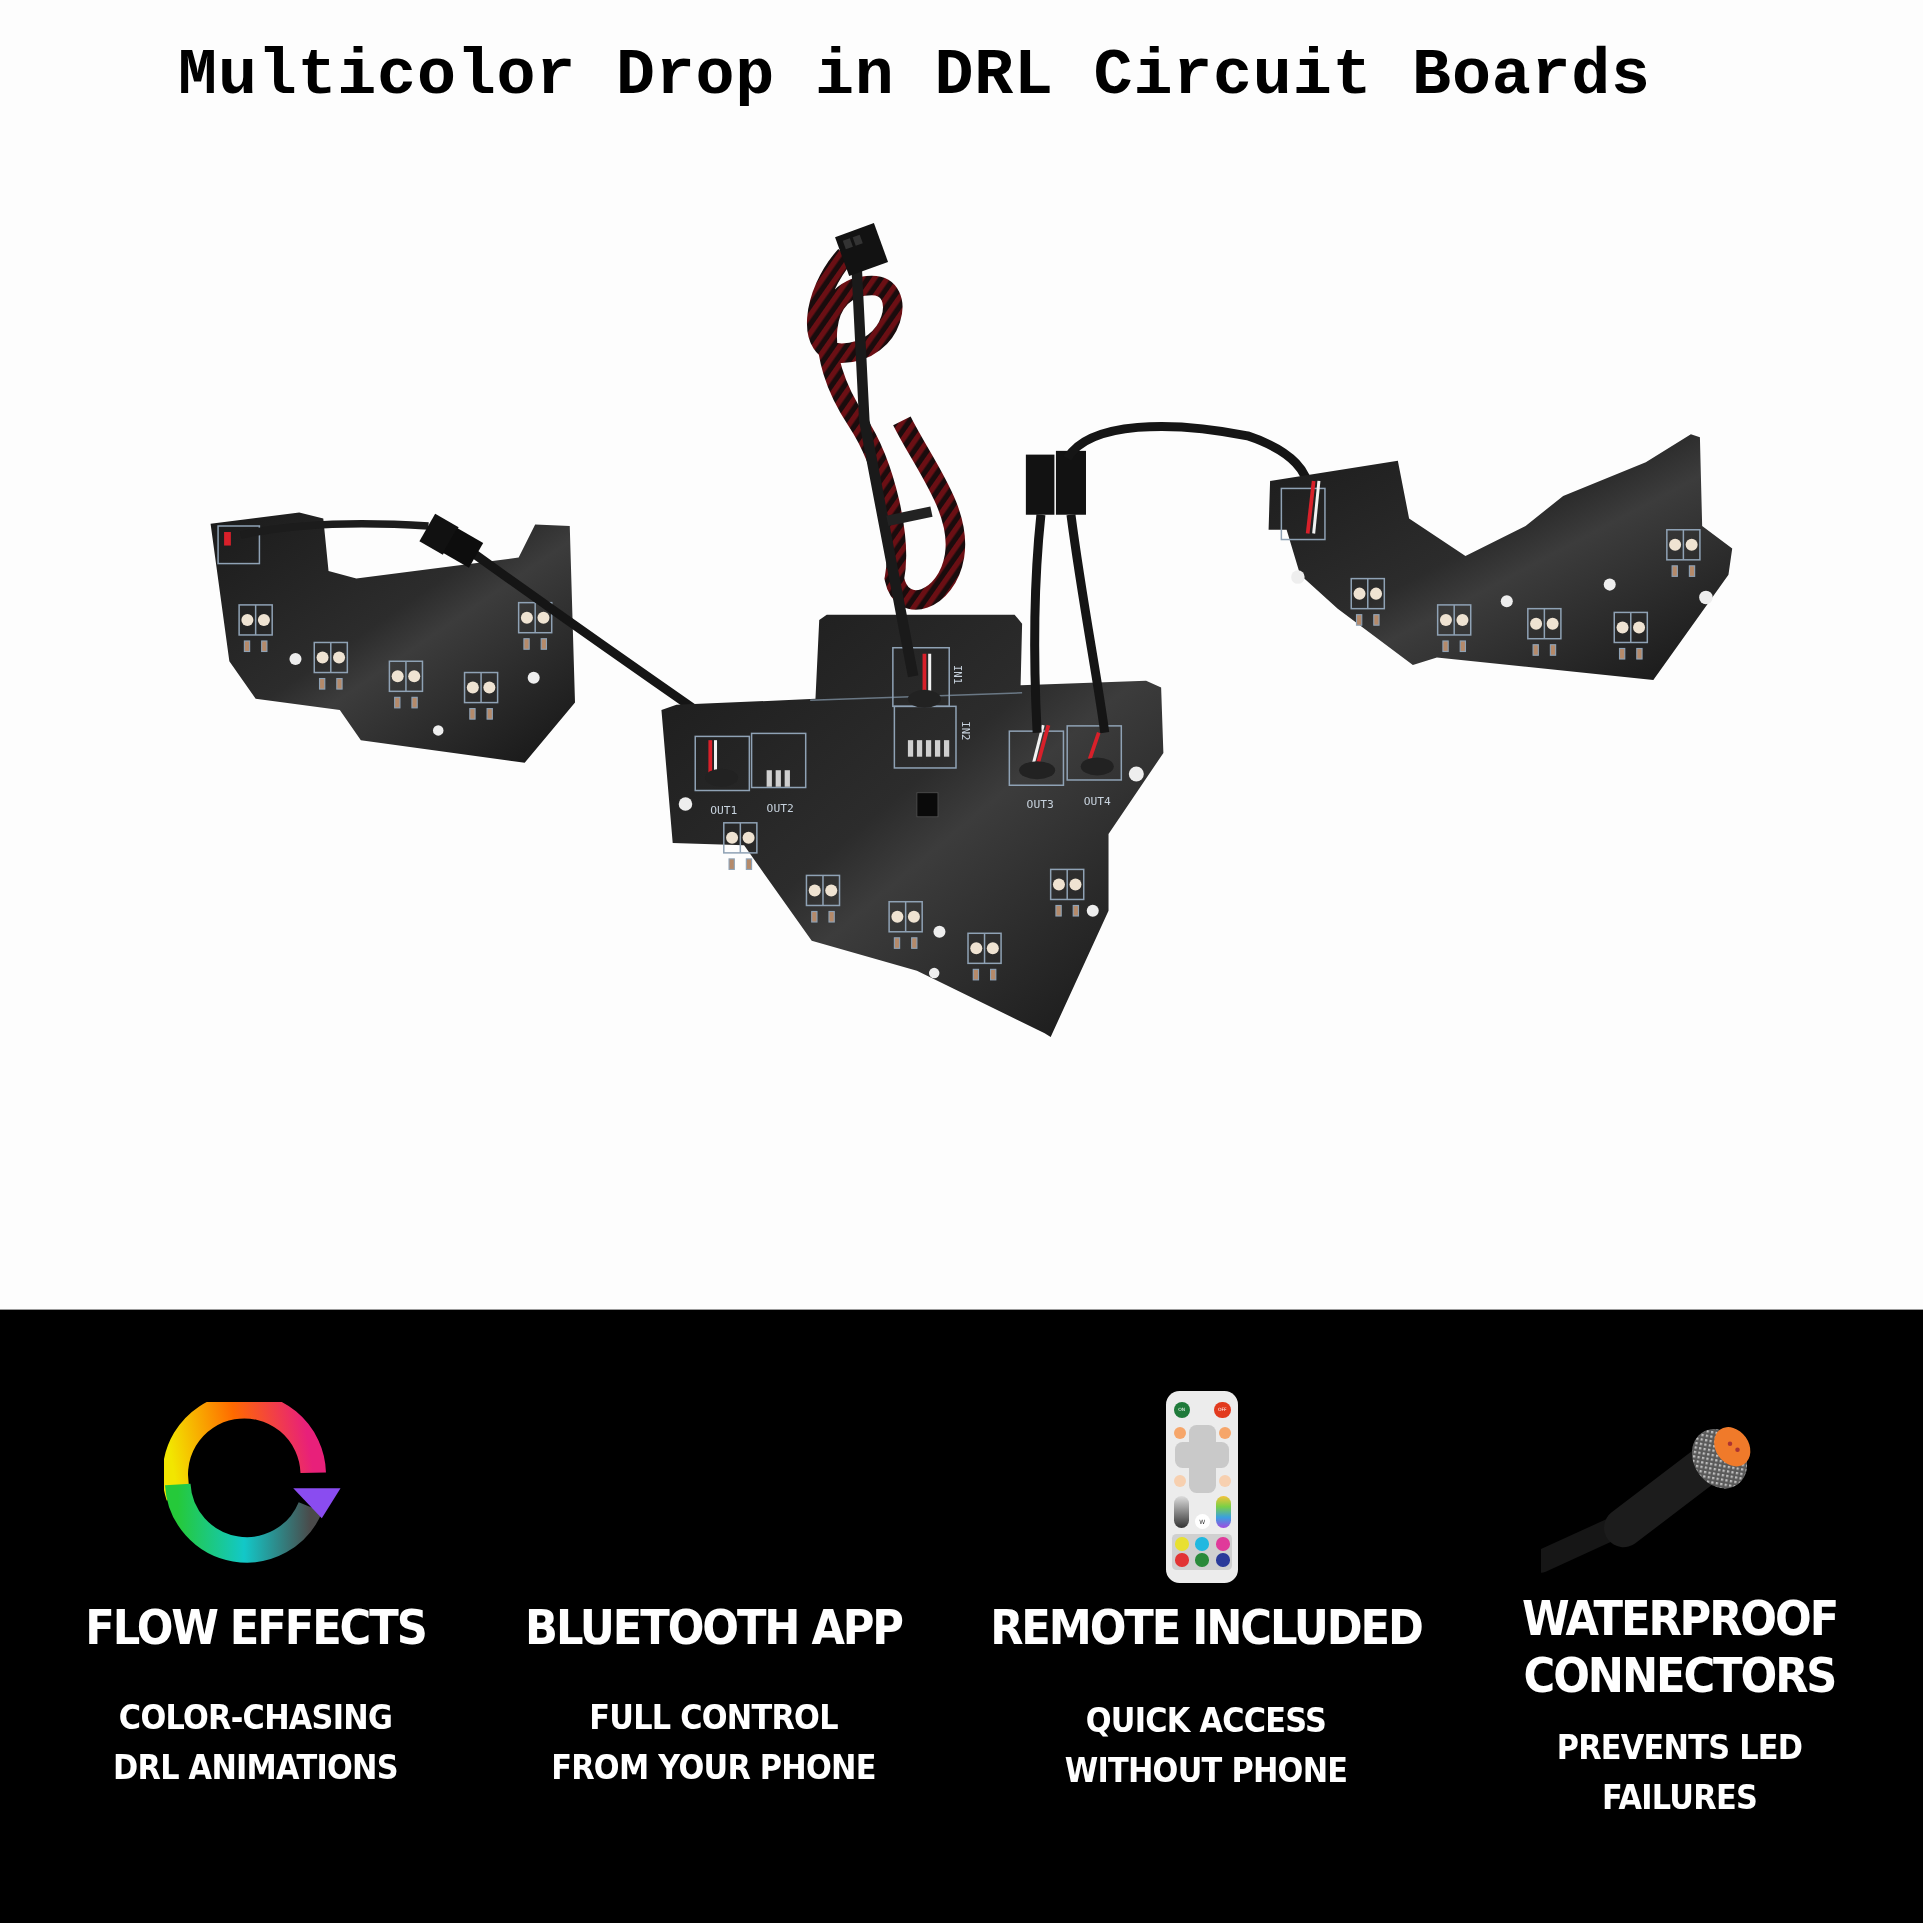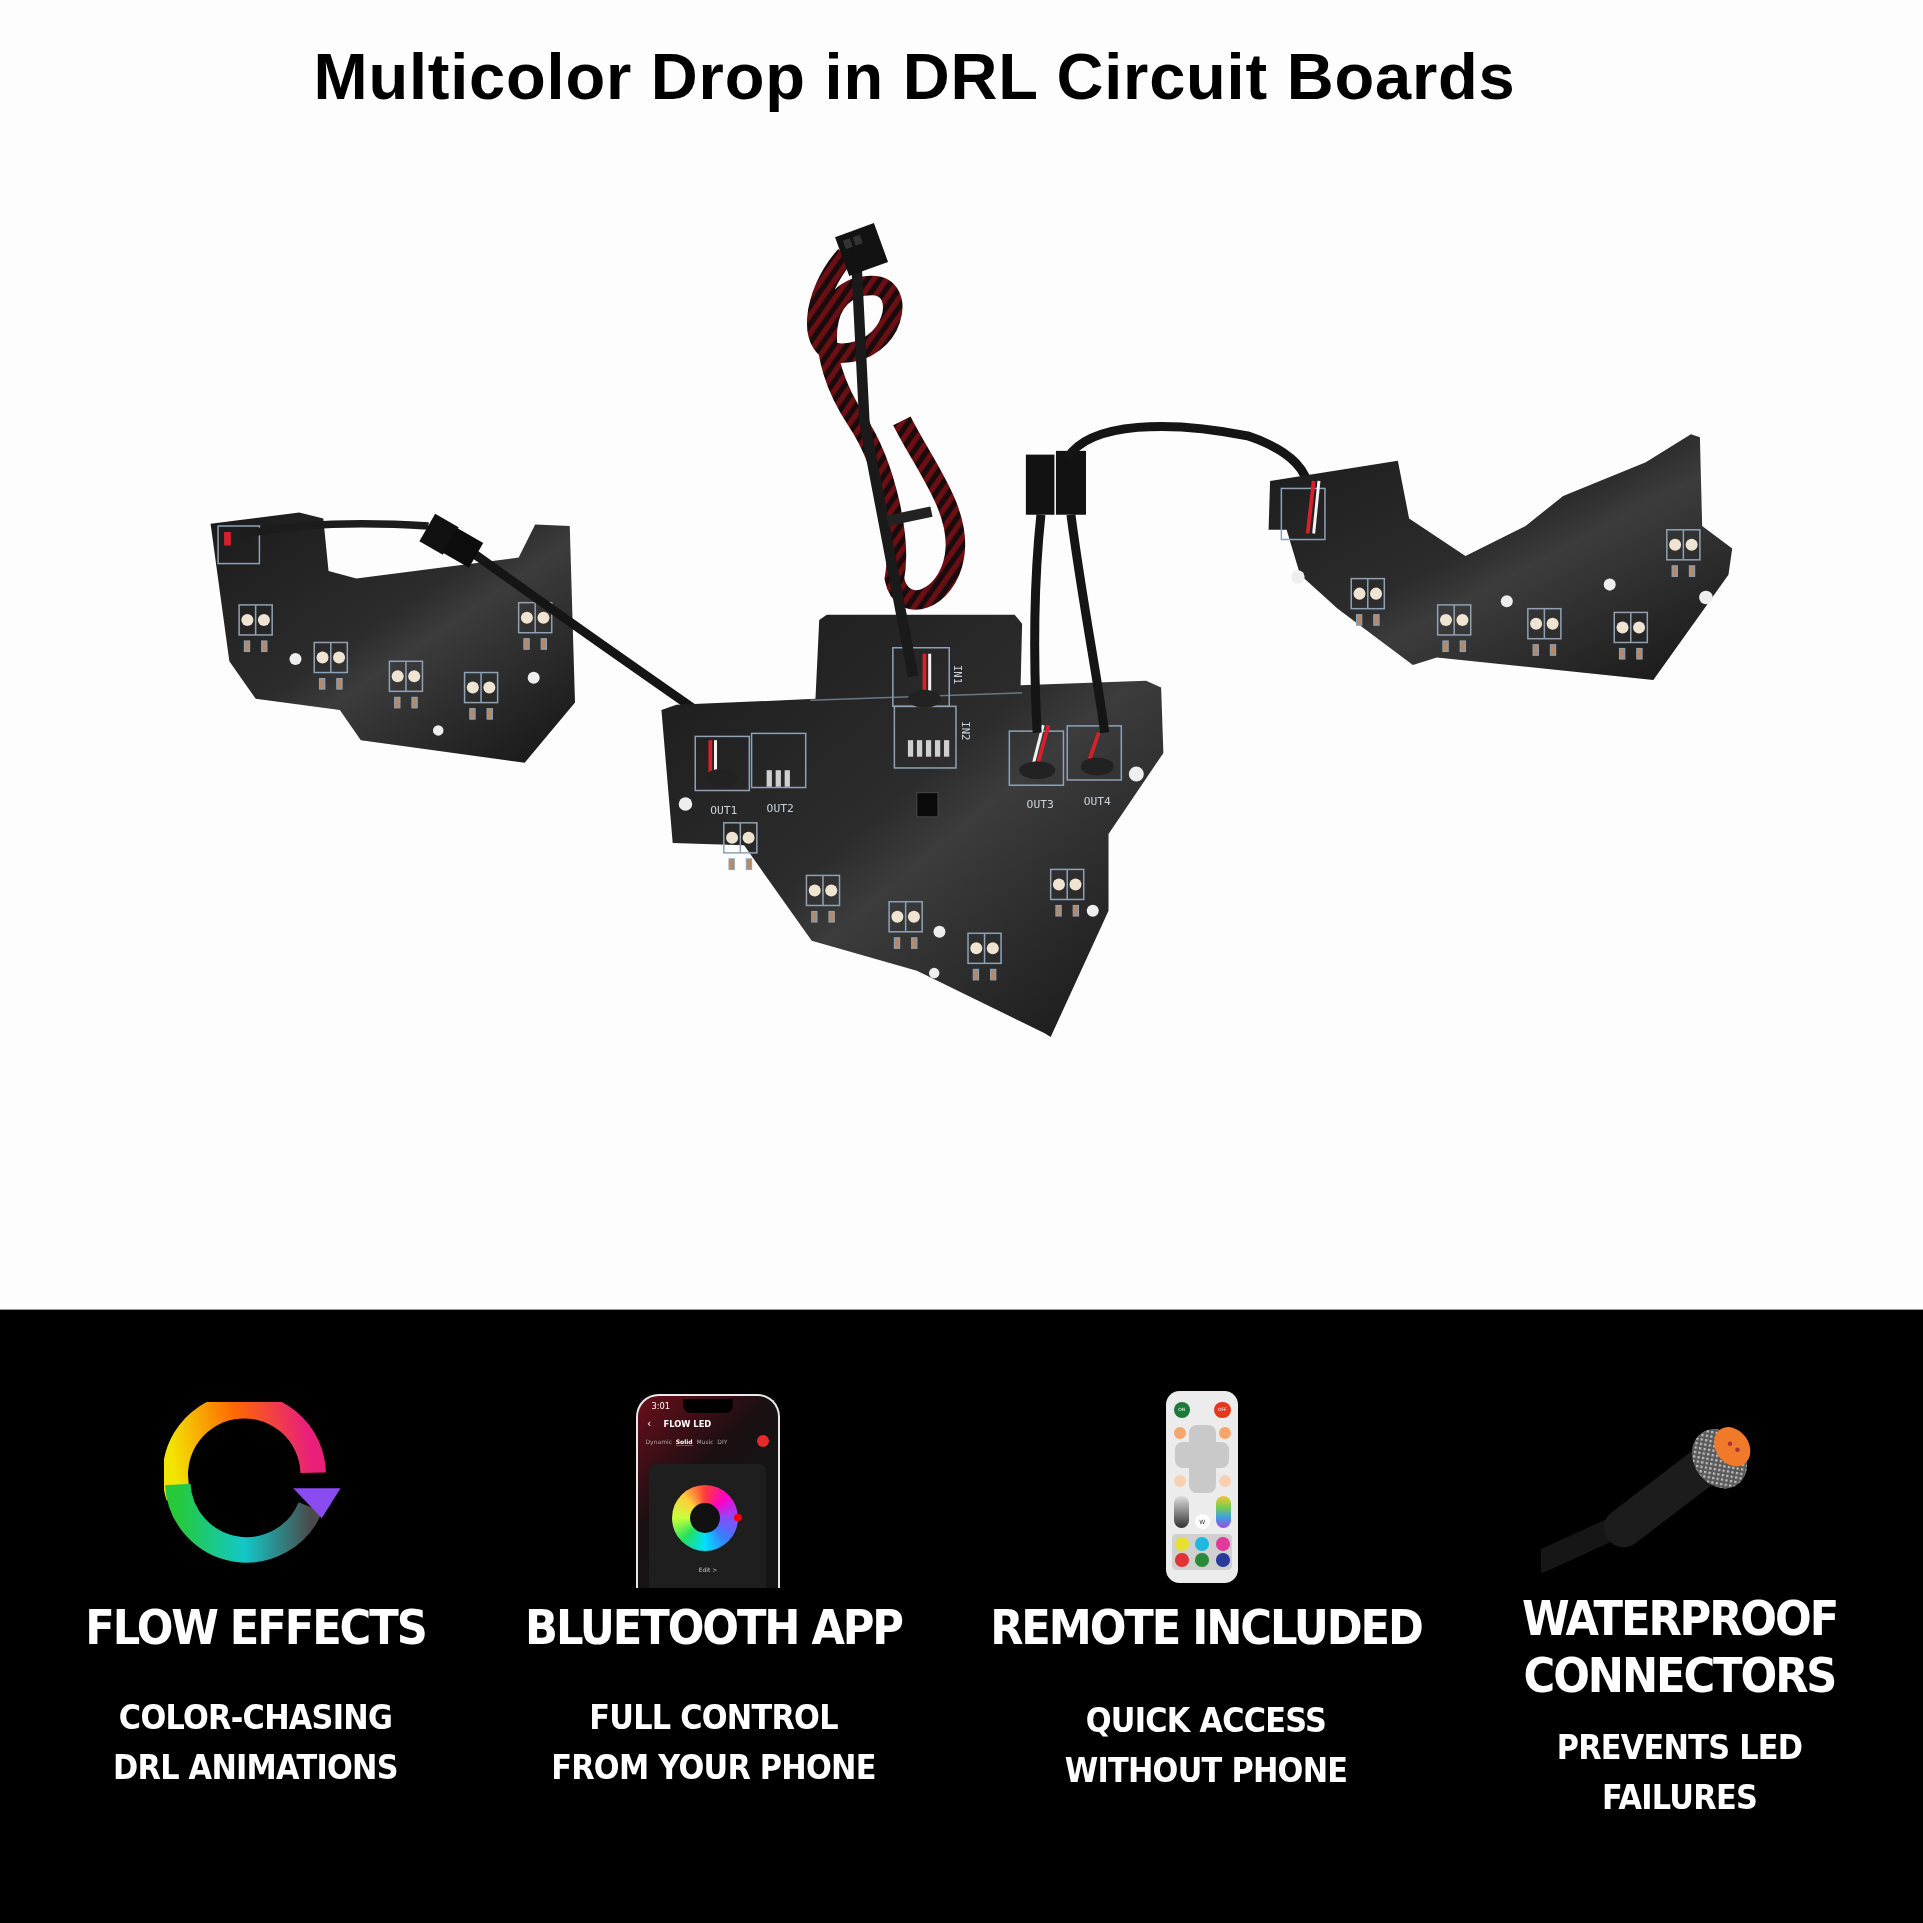--- a/index.html
+++ b/index.html
@@ -1,17 +1,17 @@
 <!DOCTYPE html>
 <html style="font-size:12px"><head>
 <meta charset="utf-8">
 <style>
   html, body { margin:0; padding:0; }
   body { width:1924px; height:1924px; position:relative; overflow:hidden; background:#fdfdfd; font-family:"DejaVu Sans", sans-serif; }
-  .title { position:absolute; left:0; width:1829px; top:39px; text-align:center; font-family:Liberation Sans, sans-serif; font-weight:bold; font-size:65px; letter-spacing:0.8px; color:#000; white-space:nowrap; }
+  .title { position:absolute; left:0; width:1829px; top:39px; text-align:center; font-family:Liberation Mono, monospace; font-weight:bold; font-size:65px; letter-spacing:0.8px; color:#000; white-space:nowrap; }
   .product { position:absolute; left:0; top:0; width:1924px; height:1309px; }
   .band { position:absolute; left:0; top:1309px; width:1924px; height:615px; background:#000; border-top:1.5px solid #9a9a9a; box-sizing:border-box; }
   .feature { position:absolute; top:0; text-align:center; color:#fff; }
   .feature .icon { position:absolute; }
   .feature .heading { position:absolute; left:0; right:0; font-family:"DejaVu Sans", sans-serif; font-weight:bold; font-size:48px; letter-spacing:-2.3px; line-height:57px; transform:scaleX(0.9); white-space:nowrap; }
   .feature .sub { position:absolute; left:0; right:0; font-family:"DejaVu Sans", sans-serif; font-weight:bold; font-size:33px; letter-spacing:-0.8px; line-height:50px; transform:scaleX(0.92); white-space:nowrap; }
   .sub span { display:block; }
   .heading span { display:block; }
 </style>
 </head>
@@ -176,39 +176,20 @@
     <div class="heading" style="top:289px;">
       <span>FLOW EFFECTS</span>
     </div>
     <div class="sub" style="top:383px;">
       <span>COLOR-CHASING</span>
       <span>DRL ANIMATIONS</span>
     </div>
   </div>
 
   <div class="feature" style="left:488px; width:451px; height:615px;">
-    <div class="icon" style="left:148px; top:84px; width:140px; height:192px; border:2.3px solid #e8e8e8; border-bottom:none; border-radius:22.5px 22.5px 0 0; background:linear-gradient(135deg,#6b0e1a 0%,#1b0f12 40%,#141414 60%); overflow:hidden;">
-      <div style="position:absolute; left:45px; top:3px; width:50px; height:13.5px; background:#000; border-radius:0 0 7.5px 7.5px;"></div>
-      <div style="position:absolute; left:13.5px; top:4.5px; font-size:8.3px; color:#fff;">3:01</div>
-      <div style="position:absolute; left:9px; top:21px; font-size:10.5px; color:#fff;">‹</div>
-      <div style="position:absolute; left:25.6px; top:22.5px; font-size:8.3px; color:#fff; font-weight:bold;">FLOW LED</div>
-      <div style="position:absolute; left:7.5px; top:42px; font-size:6px; color:#aaa; display:flex; gap:3.8px;">
-        <span>Dynamic</span>
-        <span style="color:#fff; font-weight:bold; border-bottom:1.5px solid #e02020;">Solid</span>
-        <span>Music</span>
-        <span>DIY</span>
-      </div>
-      <div style="position:absolute; right:9px; top:39px; width:12px; height:12px; border-radius:50%; background:#e52a2a;"></div>
-      <div style="position:absolute; left:10.5px; top:68px; width:117px; height:128px; background:#1e1e1e; border-radius:6px;"></div>
-      <div style="position:absolute; left:34px; top:89px; width:66px; height:66px; border-radius:50%; background:conic-gradient(#ff3b3b,#ff00c8,#8a4cff,#3b7bff,#00e0ff,#22e060,#c8ff3b,#ffcf3b,#ff3b3b);">
-        <div style="position:absolute; left:18px; top:18px; width:30px; height:30px; border-radius:50%; background:#111;"></div>
-        <div style="position:absolute; right:-3.8px; top:28.6px; width:7.5px; height:7.5px; border-radius:50%; background:#e00;"></div>
-      </div>
-      <div style="position:absolute; left:0; right:0; top:170px; text-align:center; font-size:6px; color:#ccc;">Edit &gt;</div>
-    </div>
     <div class="heading" style="top:289px;">
       <span>BLUETOOTH APP</span>
     </div>
     <div class="sub" style="top:383px;">
       <span>FULL CONTROL</span>
       <span>FROM YOUR PHONE</span>
     </div>
   </div>
 
   <div class="feature" style="left:962px; width:488px; height:615px;">

